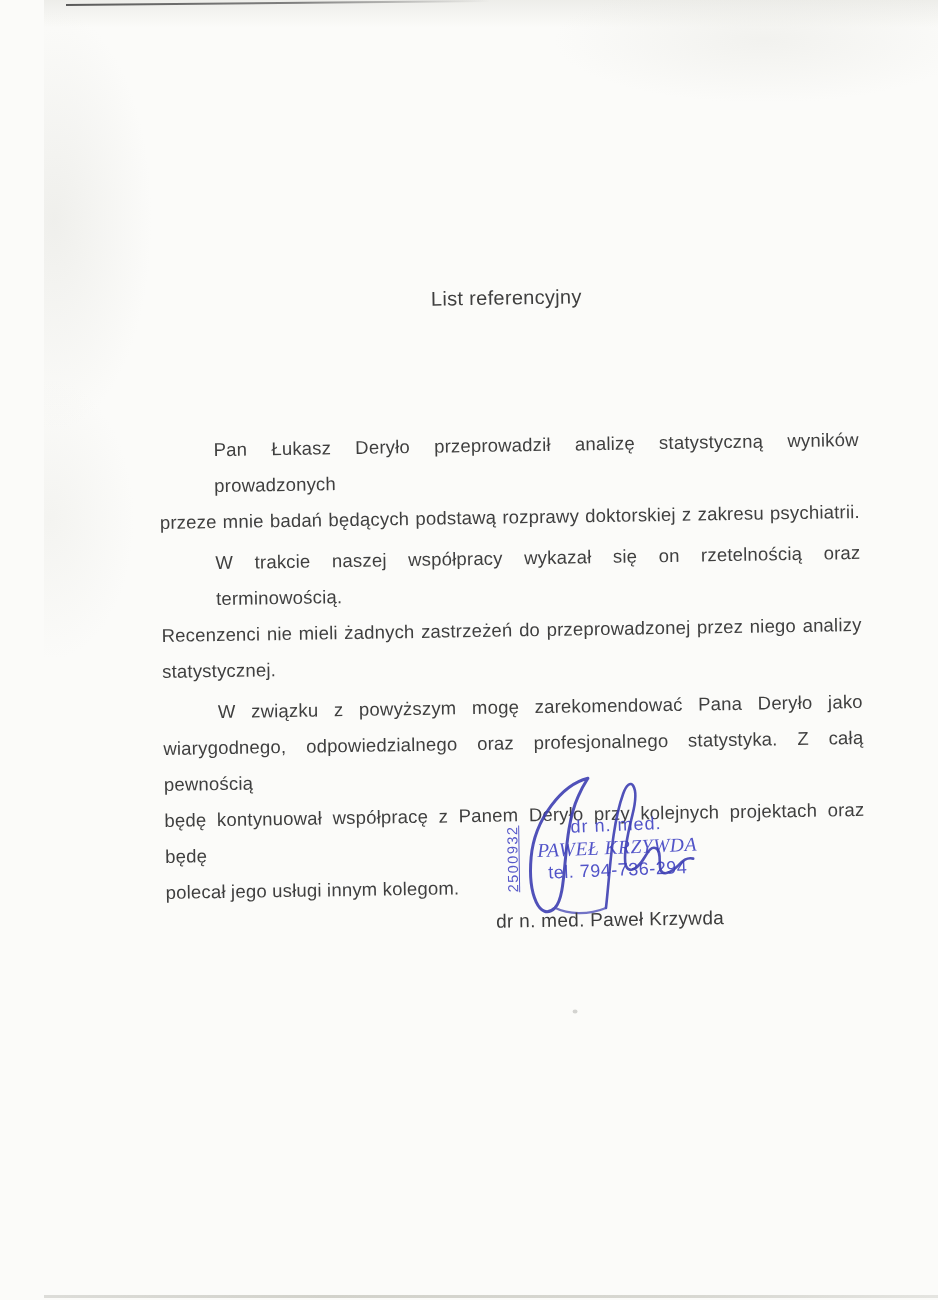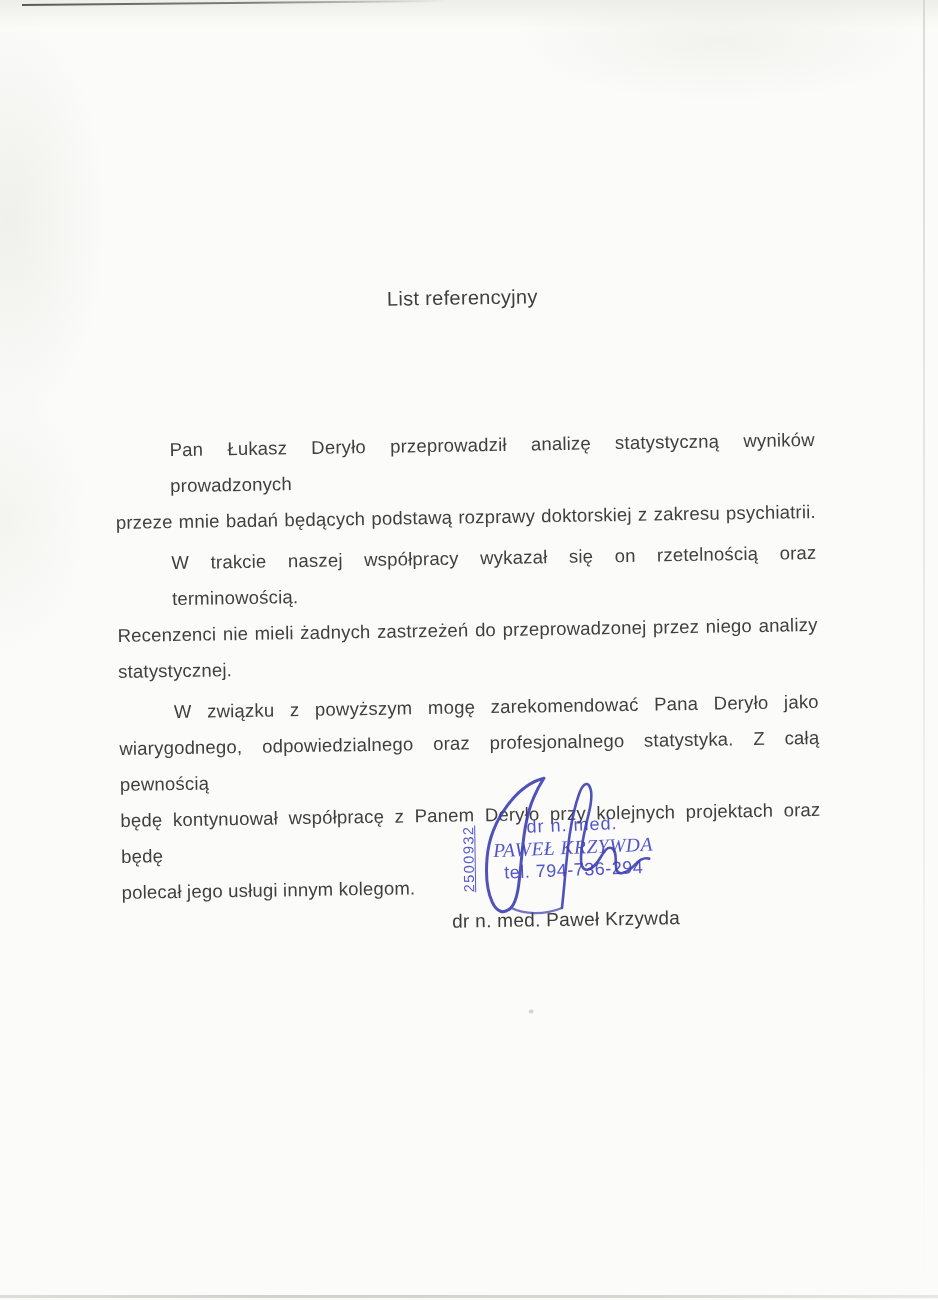--- a/index.html
+++ b/index.html
@@ -11,20 +11,21 @@
     overflow:hidden;
   }
   .page{
     position:absolute;inset:0;
     background:
       radial-gradient(ellipse 140px 300px at 10px 220px, rgba(225,225,220,.45), transparent 70%),
       radial-gradient(ellipse 300px 90px at 720px 40px, rgba(228,228,223,.4), transparent 70%),
       radial-gradient(ellipse 120px 200px at 6px 520px, rgba(230,230,225,.35), transparent 70%),
       linear-gradient(to bottom, rgba(226,226,221,.55), transparent 28px),
       #fbfbf9;
+    margin-left: 44px;
   }
   
   .art-top-line{
     position:absolute;left:22px;top:4px;width:424px;height:2px;
     background:linear-gradient(to right,#3f3f3f,#6d6d6d 55%,rgba(150,150,150,0));
     transform:rotate(-0.55deg);transform-origin:left center;opacity:.85;
   }
   .art-right-line{
     position:absolute;left:923px;top:0;width:2px;height:1300px;
     background:linear-gradient(to bottom,#d3d3ce,#e3e3de 40%,rgba(235,235,230,0));

